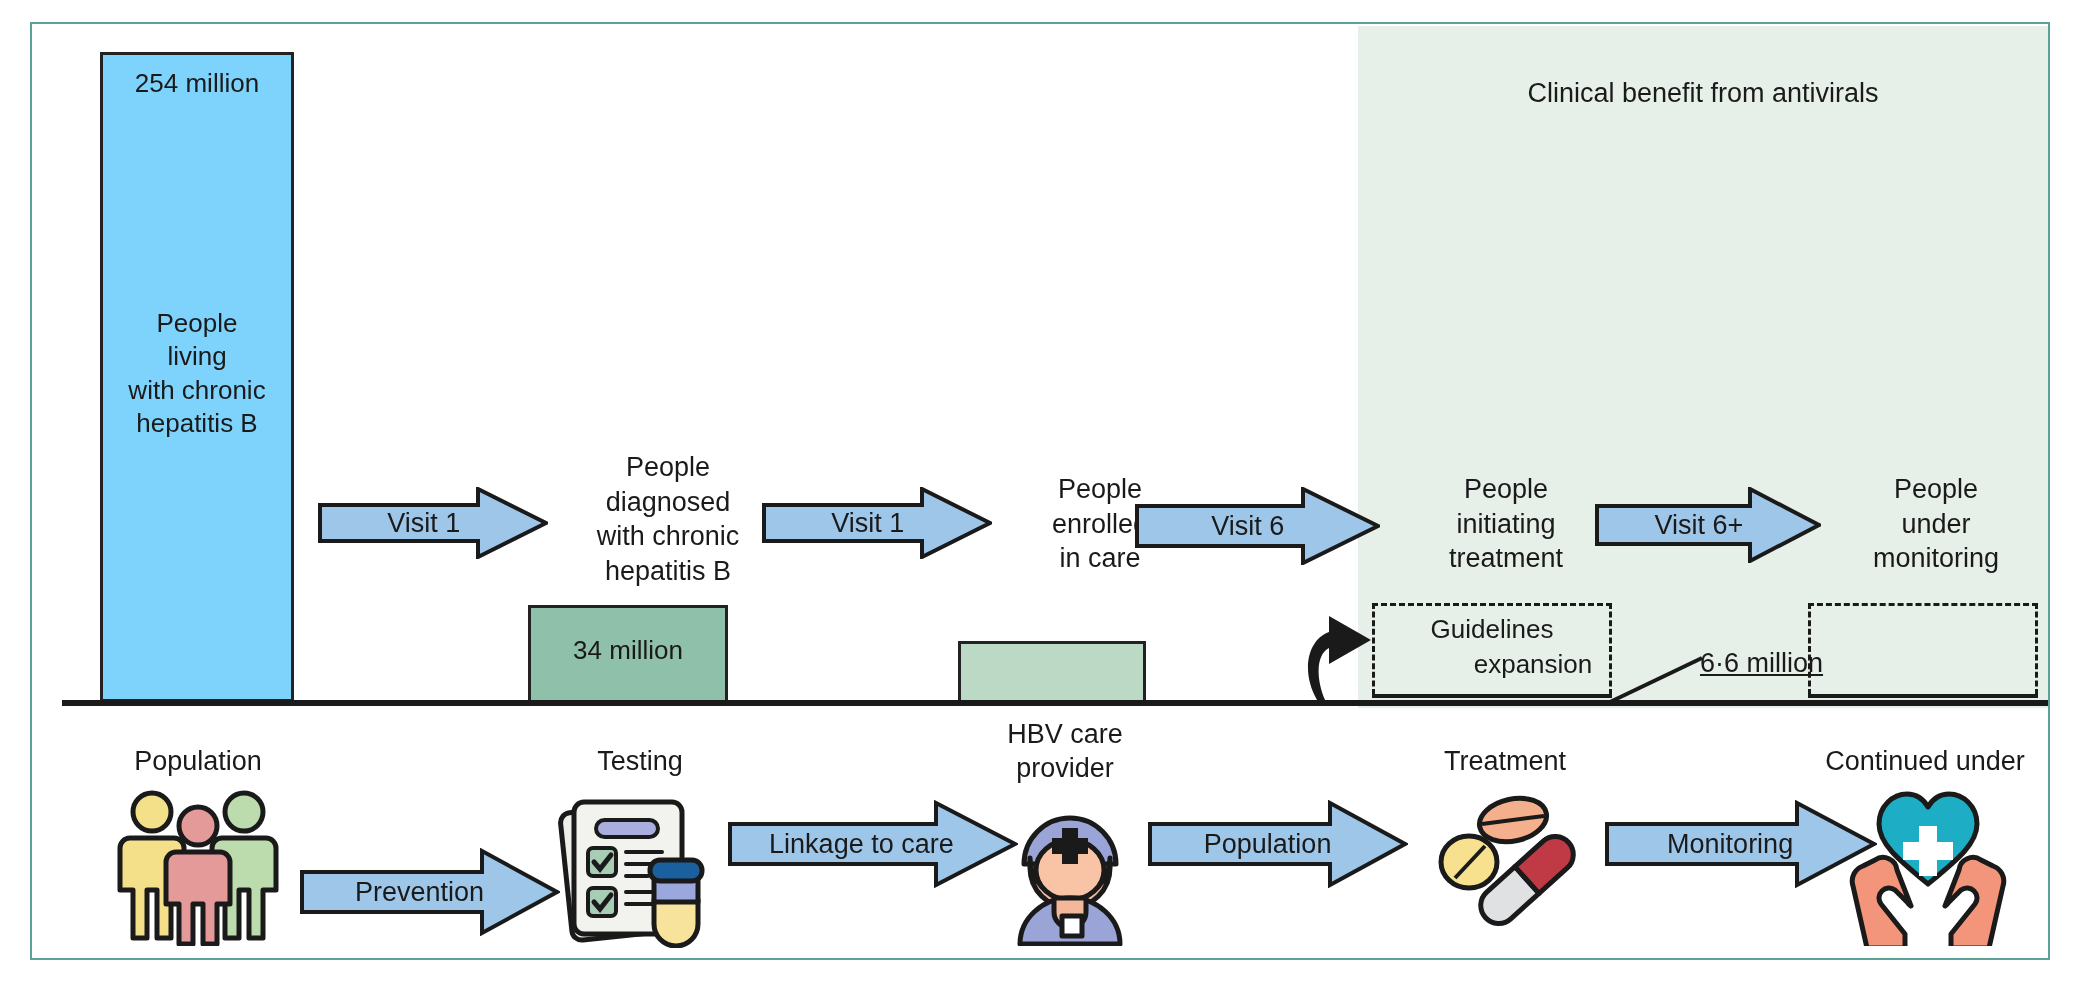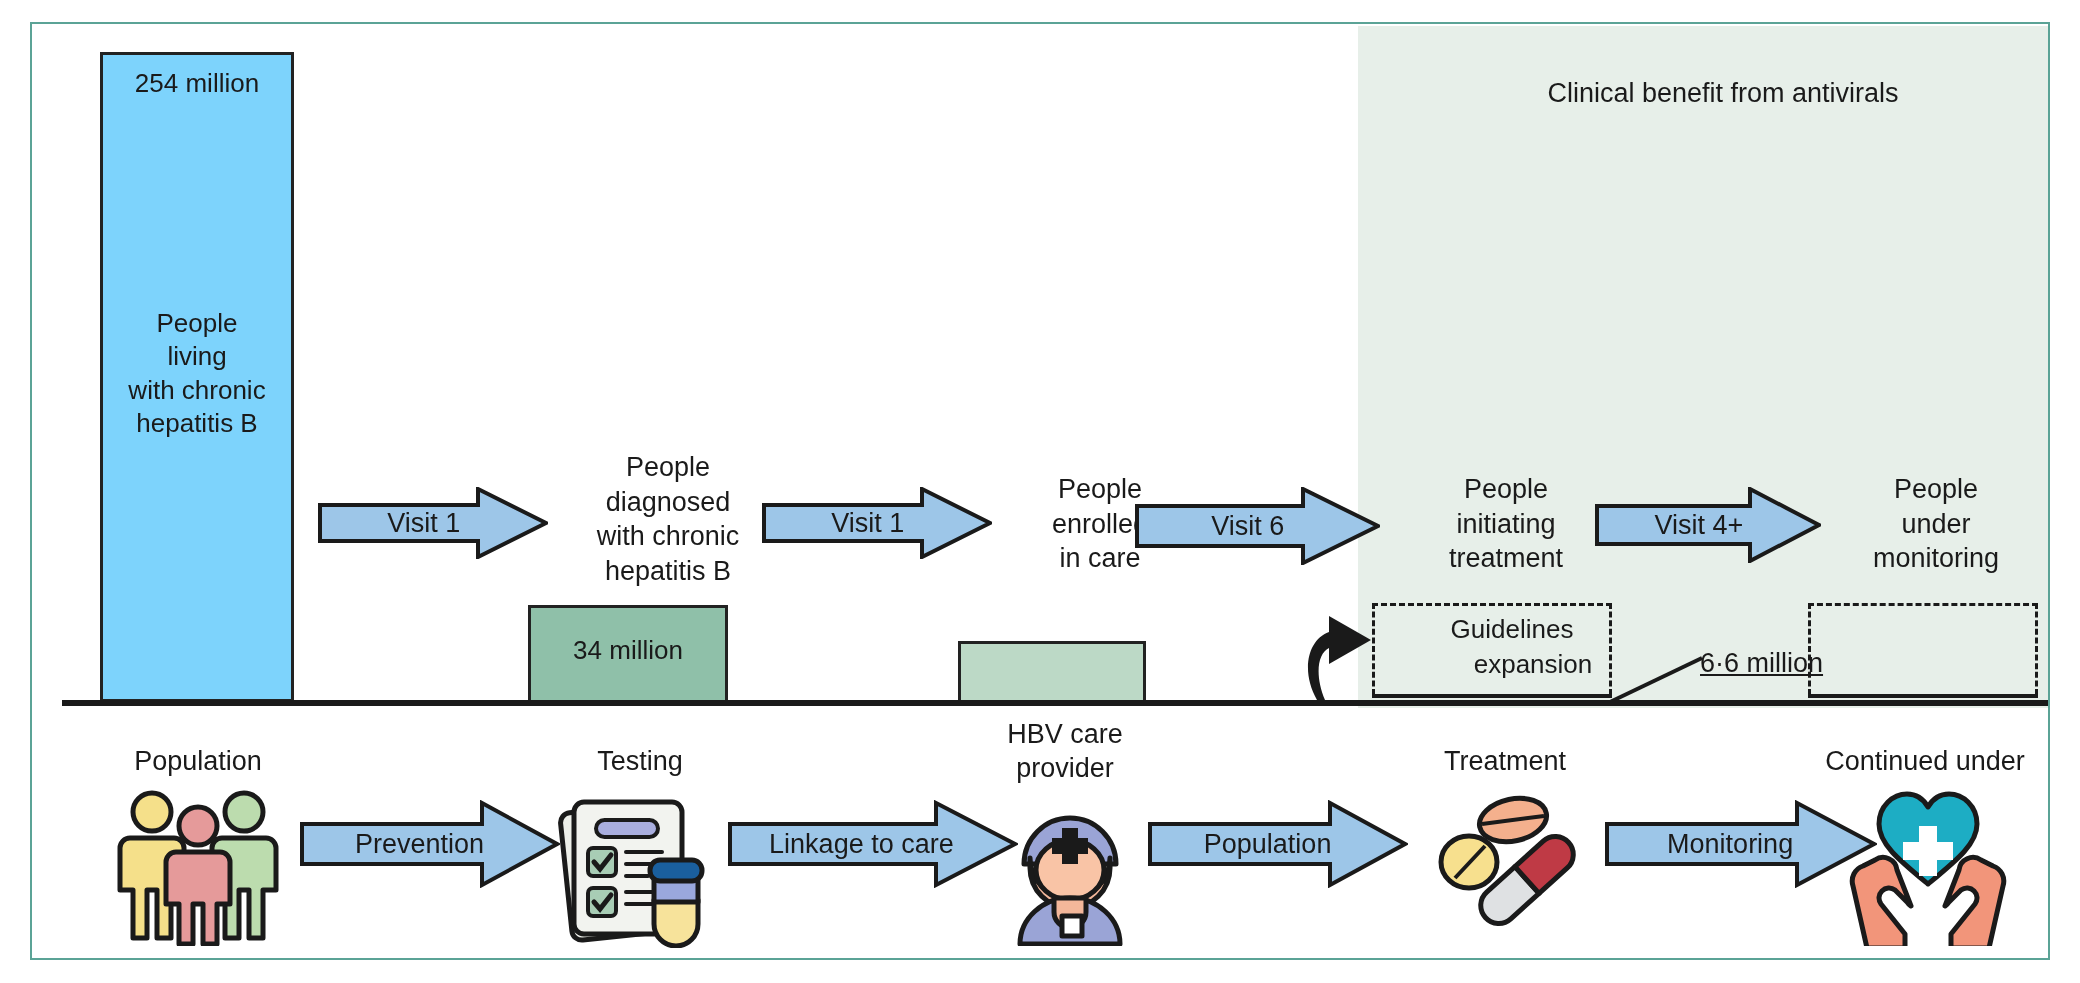--- a/index.html
+++ b/index.html
@@ -1,20 +1,20 @@
 <!DOCTYPE html>
 <html><head>
 <meta charset="utf-8">
 <style>
   html,body{margin:0;padding:0;background:#ffffff;}
   body{font-family:"Liberation Sans",sans-serif;color:#1a1a1a;}
   #stage{position:relative;width:2080px;height:983px;background:#ffffff;overflow:hidden;}
   .frame{position:absolute;left:30px;top:22px;width:2020px;height:938px;border:2px solid #5ba396;box-sizing:border-box;}
   .panel-clinical{position:absolute;left:1358px;top:26px;width:690px;height:682px;background:#e7efe9;}
-  .clinical-title{position:absolute;left:1358px;top:78px;width:690px;text-align:center;font-size:27px;color:#1a1a1a;padding-left:20px;}
+  .clinical-title{position:absolute;left:1358px;top:78px;width:690px;text-align:center;font-size:27px;color:#1a1a1a;}
   .baseline{position:absolute;left:62px;top:700px;width:1986px;height:6px;background:#1a1a1a;}
 
   
   .bar{position:absolute;border:3px solid #222;box-sizing:border-box;}
   .bar-label{position:absolute;width:100%;text-align:center;font-size:26px;color:#1a1a1a;line-height:1.28;}
 
   
   .dashbox{position:absolute;box-sizing:border-box;border:3px dashed #1a1a1a;border-bottom:none;}
   .dashbox-floor{position:absolute;height:4px;background:#1a1a1a;}
   .dashbox-text{position:absolute;width:100%;text-align:center;font-size:26px;line-height:1.3;color:#1a1a1a;}
@@ -93,35 +93,35 @@
 treatment</div>
 
   <div class="curvarrow" style="left:1303px;top:610px;width:80px;height:92px;">
     <svg width="80" height="92" viewBox="0 0 80 92">
       <path d="M14,90 C-2,62 4,30 26,22 L26,6 L68,30 L26,54 L26,38 C14,44 12,66 22,90 Z" fill="#1a1a1a"></path>
     </svg>
   </div>
 
   <div class="dashbox" style="left:1372px;top:603px;width:240px;height:92px;"></div>
   <div class="dashbox-floor" style="left:1372px;top:694px;width:240px;"></div>
-  <div class="dashbox-text" style="left:1372px;top:613px;width:240px;padding-left:20px;">Guidelines</div>
+  <div class="dashbox-text" style="left:1372px;top:613px;width:240px;">Guidelines</div>
   <div class="dashbox-text" style="left:1413px;top:648px;width:240px;">expansion</div>
 
   <div class="leader" style="left:1608px;top:656px;width:96px;height:48px;">
     <svg width="96" height="48" viewBox="0 0 96 48">
         <line x1="2" y1="46" x2="94" y2="2" stroke="#1a1a1a" stroke-width="4"></line>
       </svg>
   </div>
   <div class="callout" style="left:1700px;top:648px;">6·6 million</div>
 
   <div class="arrow" style="left:1595px;top:487px;width:226px;height:76px;">
     <svg width="226" height="76" viewBox="0 0 226 76">
         <polygon points="2,19 155,19 155,2 224,38 155,74 155,57 2,57" fill="#9dc6e8" stroke="#1a1a1a" stroke-width="4" stroke-linejoin="miter"></polygon>
       </svg>
-    <span>Visit 4+</span>
+    <span>Visit 6+</span>
   </div>
 
   <div class="stagecap" style="left:1830px;top:472px;width:212px;white-space:pre-line;">People
 under
 monitoring</div>
 
   <div class="dashbox" style="left:1808px;top:603px;width:230px;height:92px;"></div>
   <div class="dashbox-floor" style="left:1808px;top:694px;width:230px;"></div>
 
   <div class="baseline"></div>
@@ -140,21 +140,21 @@
         <path d="M114,52 h44 a10,10 0 0 1 10,10 v42 h-13 v48 h-14 v-48 h-10 v48 h-14 v-48 h-13 v-42 a10,10 0 0 1 10,-10 z" fill="#bcdcae"></path>
       </g>
 
       <g stroke="#1a1a1a" stroke-width="5" stroke-linejoin="round" stroke-linecap="round">
         <circle cx="90" cy="40" r="19" fill="#e59a9a"></circle>
         <path d="M68,66 h44 a10,10 0 0 1 10,10 v42 h-13 v40 h-14 v-40 h-10 v40 h-14 v-40 h-13 v-42 a10,10 0 0 1 10,-10 z" fill="#e59a9a"></path>
       </g>
     </svg>
   </div>
 
-  <div class="arrow" style="left:300px;top:800px;width:260px;height:88px;">
+  <div class="arrow" style="left:300px;top:848px;width:260px;height:88px;">
     <svg width="260" height="88" viewBox="0 0 260 88">
         <polygon points="2,24 182,24 182,3 257,44 182,85 182,64 2,64" fill="#9dc6e8" stroke="#1a1a1a" stroke-width="4" stroke-linejoin="miter"></polygon>
       </svg>
     <span>Prevention</span>
   </div>
 
   <div class="botcap" style="left:525px;top:745px;width:230px;">Testing</div>
   <div class="icon" style="left:558px;top:788px;width:160px;height:160px;">
     <svg width="160" height="160" viewBox="0 0 160 160">
       <g stroke="#1a1a1a" stroke-width="5" stroke-linejoin="round">

